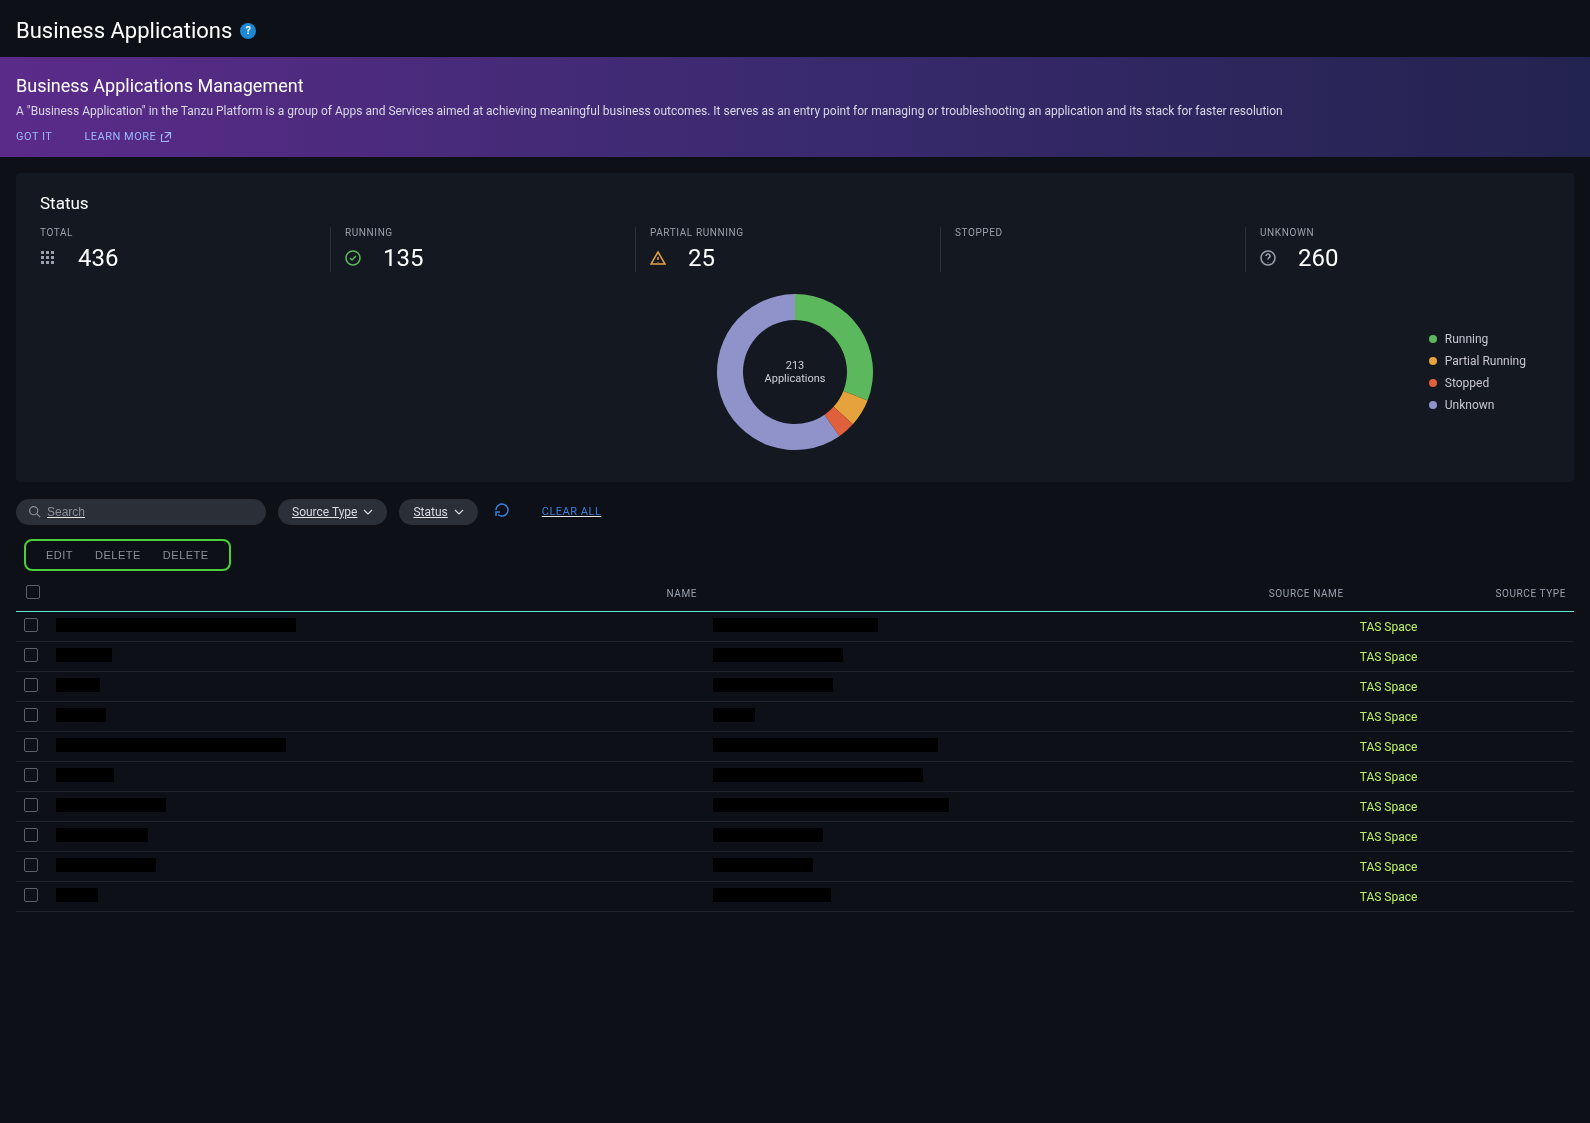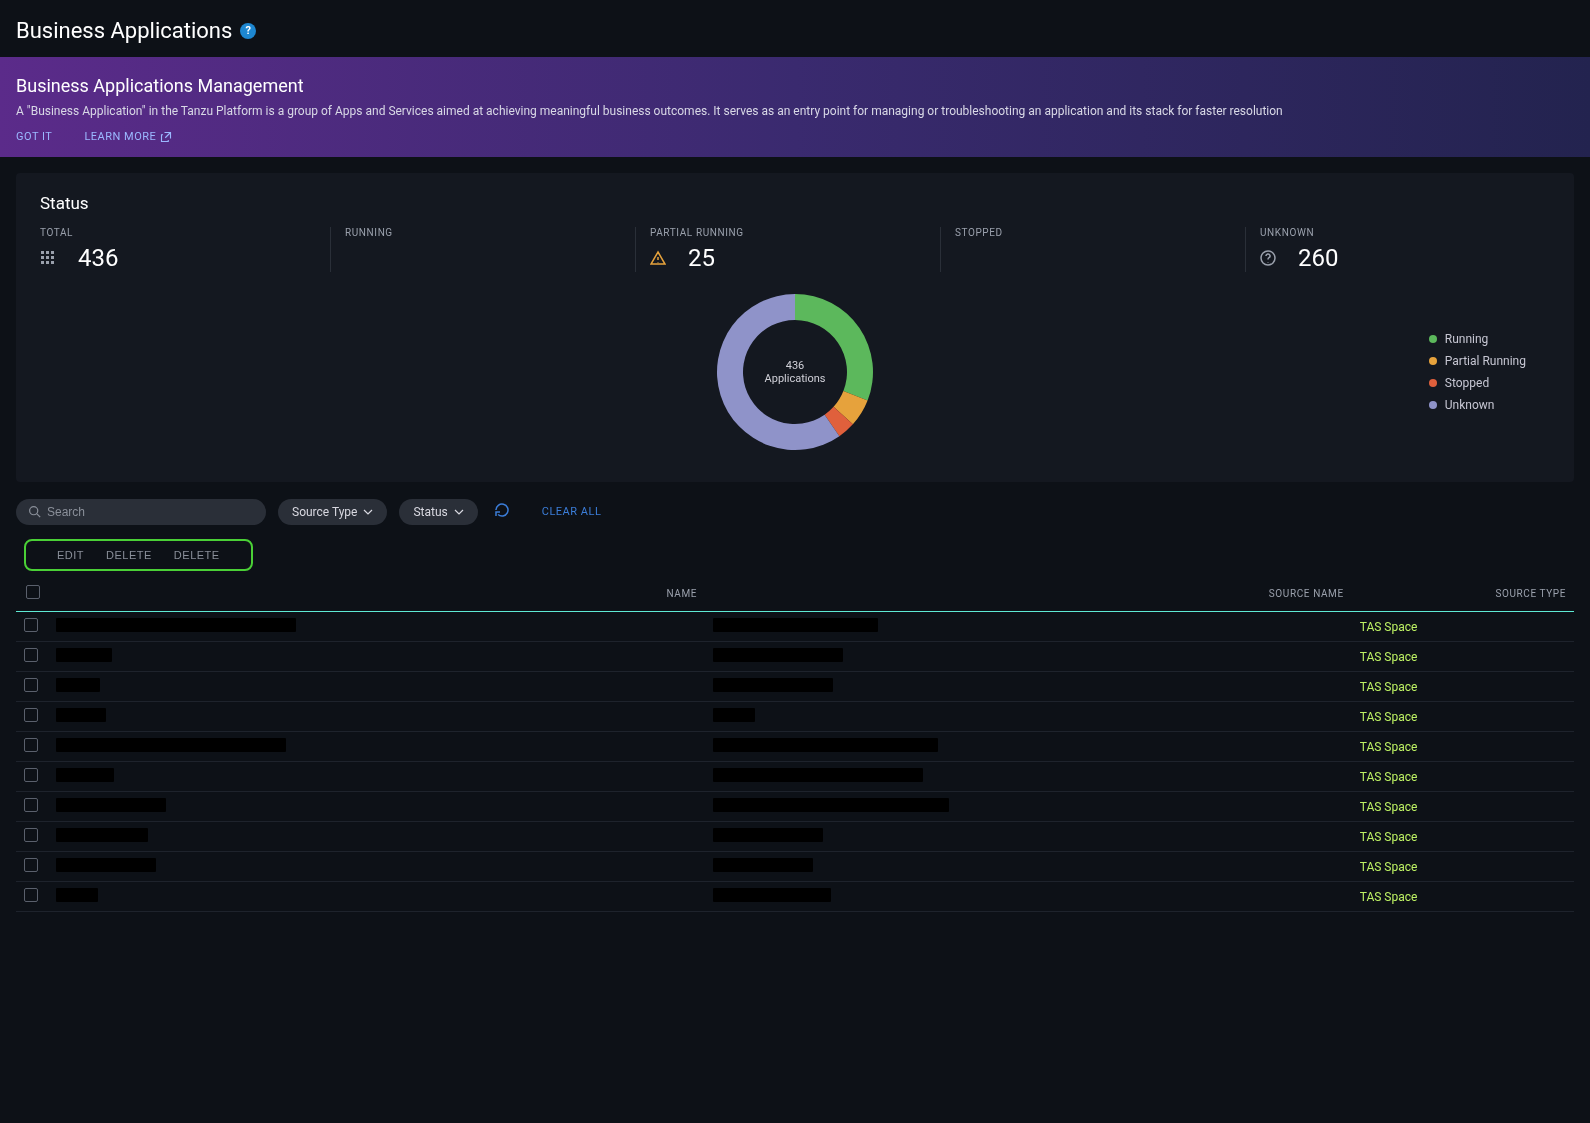--- a/index.html
+++ b/index.html
@@ -21,28 +21,28 @@
 .stat-label { font-size:10px; letter-spacing:.6px; color:#9aa0ac; margin-bottom:6px; }
 .stat-value-row { display:flex; align-items:center; gap:22px; }
 .stat-value { font-size:24px; color:#fff; font-weight:400; }
 .stat-icon { width:16px; height:16px; display:inline-flex; align-items:center; justify-content:center; }
 .donut-area { display:flex; align-items:center; justify-content:center; gap:60px; position:relative; }
 .donut-wrap { position:relative; width:160px; height:160px; margin-left:auto; margin-right:auto; }
 .donut-center { position:absolute; top:50%; left:50%; transform:translate(-50%,-50%); text-align:center; color:#d0d0d8; font-size:11px; }
 .legend { position:absolute; right:24px; top:50%; transform:translateY(-50%); display:flex; flex-direction:column; gap:8px; }
 .legend-item { display:flex; align-items:center; gap:8px; font-size:12px; color:#c6c6d2; }
 .legend-dot { width:8px; height:8px; border-radius:50%; }
-.toolbar { padding:0 16px; display:flex; align-items:center; gap:12px; }
+.toolbar { padding:0 16px; display:flex; align-items:center; gap:12px;text-decoration:underline; }
 .search-box { background:#2a2f38; border-radius:14px; padding:6px 12px; display:flex; align-items:center; gap:6px; width:250px; }
 .search-input { background:none; border:none; outline:none; color:#e6e6e6; font-size:12px; flex:1; }
 .search-input::placeholder { color:#8a8f99; }
 .pill { background:#2a2f38; border-radius:14px; padding:6px 14px; font-size:12px; color:#d8d8e0; cursor:pointer; display:inline-flex; align-items:center; gap:6px; }
 .refresh-btn { color:#3b7dd8; cursor:pointer; padding:4px; }
 .clear-all { color:#3b7dd8; font-size:11px; letter-spacing:.5px; cursor:pointer; margin-left:16px; }
-.actions { margin:14px 16px 4px 24px; border:2px solid #4ad036; border-radius:8px; display:inline-flex; padding:8px 31px; gap:22px; }
+.actions { margin:14px 16px 4px 24px; border:2px solid #4ad036; border-radius:8px; display:inline-flex; padding:8px 20px; gap:22px; }
 .action-btn { color:#8a8f99; font-size:11px; letter-spacing:.5px; cursor:pointer; background:none; border:none; }
 .table-wrap { padding:0 16px; }
 table { width:100%; border-collapse:collapse; }
 th { text-align:right; font-size:10px; letter-spacing:.6px; color:#9aa0ac; font-weight:400; padding:10px 8px; border-bottom:1px solid #5eead4; }
 td { padding:6px 8px; border-bottom:1px solid #1e232c; font-size:12px; color:#bef264; height:28px; vertical-align:middle; }
 .cb-cell { width:32px; }
 .checkbox { width:14px; height:14px; border:1px solid #5a606c; border-radius:2px; background:#0d1117; cursor:pointer; display:inline-block; }
 .redact { background:#000; height:14px; display:inline-block; border-radius:1px; }
 .chev { display:inline-block; }
 </style>
@@ -87,20 +87,29 @@
               <rect x="1" y="11" width="3" height="3"></rect>
               <rect x="6" y="11" width="3" height="3"></rect>
               <rect x="11" y="11" width="3" height="3"></rect>
             </svg>
           </span>
           <span class="stat-value">436</span>
         </div>
       </div>
       <div class="status-item">
         <div class="stat-label">RUNNING</div>
+        <div class="stat-value-row">
+          <span class="stat-icon">
+            <svg width="16" height="16" viewBox="0 0 16 16" fill="none" stroke="#5cb85c" stroke-width="1.5">
+              <circle cx="8" cy="8" r="7"></circle>
+              <path d="M5 8l2 2 4-4"></path>
+            </svg>
+          </span>
+          <span class="stat-value">135</span>
+        </div>
       </div>
       <div class="status-item">
         <div class="stat-label">PARTIAL RUNNING</div>
         <div class="stat-value-row">
           <span class="stat-icon">
             <svg width="16" height="16" viewBox="0 0 16 16" fill="none" stroke="#e6a23c" stroke-width="1.5">
               <path d="M8 2l7 12H1z"></path>
               <path d="M8 7v3M8 12v.5"></path>
             </svg>
           </span>
@@ -124,21 +133,21 @@
       </div>
     </div>
   <div class="donut-area">
     <div class="donut-wrap">
       <svg width="160" height="160" viewBox="0 0 160 160" id="donut-svg">
           <path d="M80 2 A78 78 0 0 1 152.5885798802704 108.54641958224542 L128.39238658684692 99.03094638816361 A52 52 0 0 0 80 28 Z" fill="#5cb85c"></path>
           <path d="M152.5885798802704 108.54641958224542 A78 78 0 0 1 137.86490406693378 132.30346907543085 L118.57660271128918 114.86897938362057 A52 52 0 0 0 128.39238658684692 99.03094638816361 Z" fill="#e6a23c"></path>
           <path d="M137.86490406693378 132.30346907543085 A78 78 0 0 1 124.3801830076438 144.14358390523597 L109.58678867176252 122.76238927015731 A52 52 0 0 0 118.57660271128918 114.86897938362057 Z" fill="#e0603c"></path>
           <path d="M124.3801830076438 144.14358390523597 A78 78 0 1 1 79.99999999999999 2 L79.99999999999999 28 A52 52 0 1 0 109.58678867176252 122.76238927015731 Z" fill="#8f93c9"></path>
         </svg>
-      <div class="donut-center">436 Applications</div>
+      <div class="donut-center">213 Applications</div>
     </div>
     <div class="legend" id="legend">
         <div class="legend-item">
           <span class="legend-dot" style="background:#5cb85c"></span>
           <span>Running</span>
         </div>
         <div class="legend-item">
           <span class="legend-dot" style="background:#e6a23c"></span>
           <span>Partial Running</span>
         </div>

